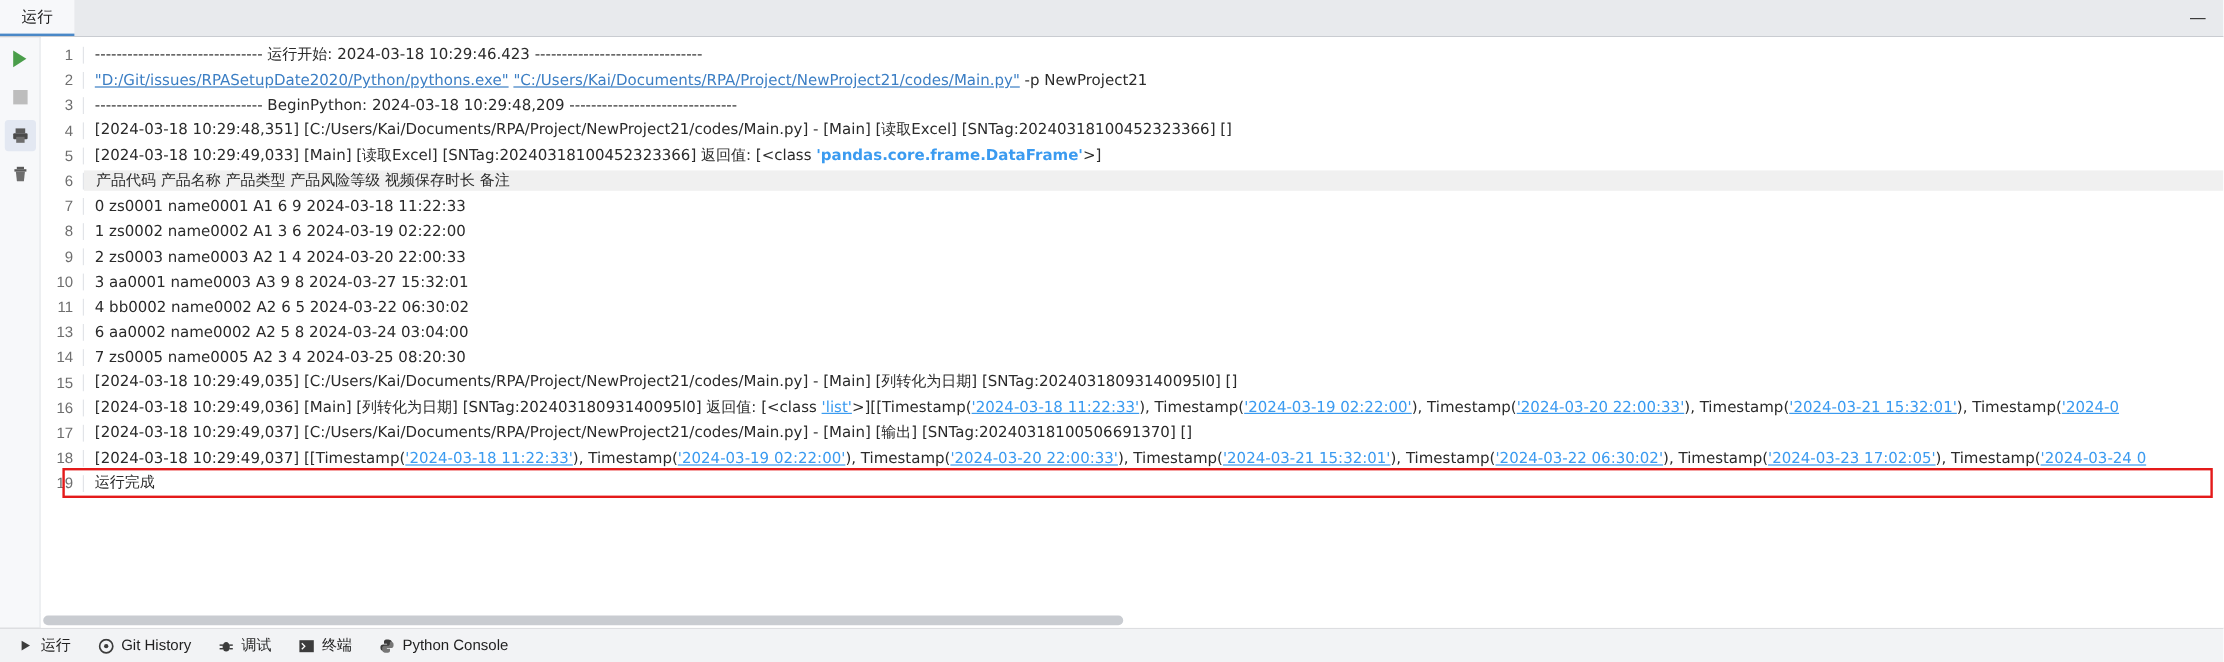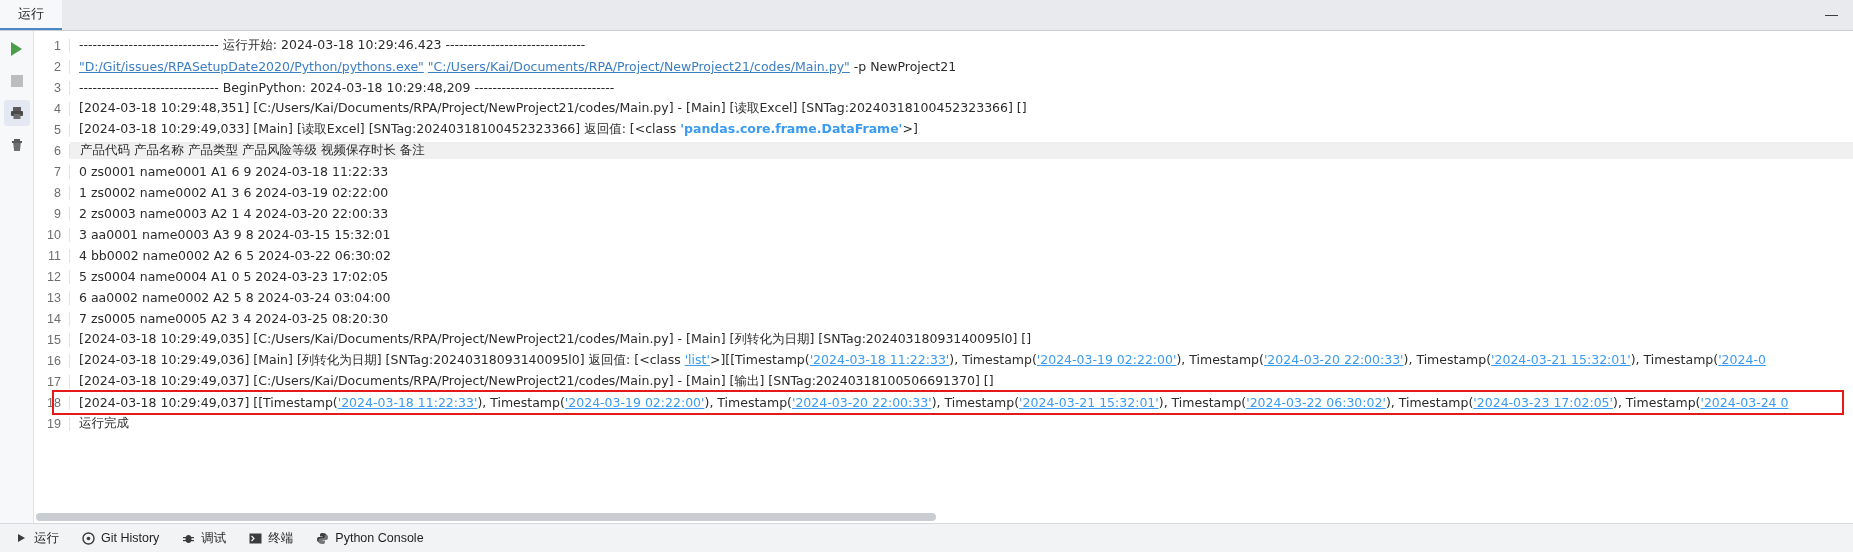--- a/index.html
+++ b/index.html
@@ -266,29 +266,25 @@
             <div class="line">
               <div class="gutter">8</div>
               <div class="ltext"><span>1  zs0002  name0002   A1     3     6 2024-03-19 02:22:00</span></div>
             </div>
             <div class="line">
               <div class="gutter">9</div>
               <div class="ltext"><span>2  zs0003  name0003   A2     1     4 2024-03-20 22:00:33</span></div>
             </div>
             <div class="line">
               <div class="gutter">10</div>
-              <div class="ltext"><span>3  aa0001  name0003   A3     9      8 2024-03-15 15:32:01</span></div>
+              <div class="ltext"><span>3  aa0001  name0003   A3     9      8 2024-03-27 15:32:01</span></div>
             </div>
             <div class="line">
               <div class="gutter">11</div>
               <div class="ltext"><span>4  bb0002  name0002   A2     6      5 2024-03-22 06:30:02</span></div>
-            </div>
-            <div class="line">
-              <div class="gutter">12</div>
-              <div class="ltext"><span>5  zs0004  name0004   A1     0      5 2024-03-23 17:02:05</span></div>
             </div>
             <div class="line">
               <div class="gutter">13</div>
               <div class="ltext"><span>6  aa0002  name0002   A2     5      8 2024-03-24 03:04:00</span></div>
             </div>
             <div class="line">
               <div class="gutter">14</div>
               <div class="ltext"><span>7  zs0005  name0005   A2     3      4 2024-03-25 08:20:30</span></div>
             </div>
             <div class="line">

